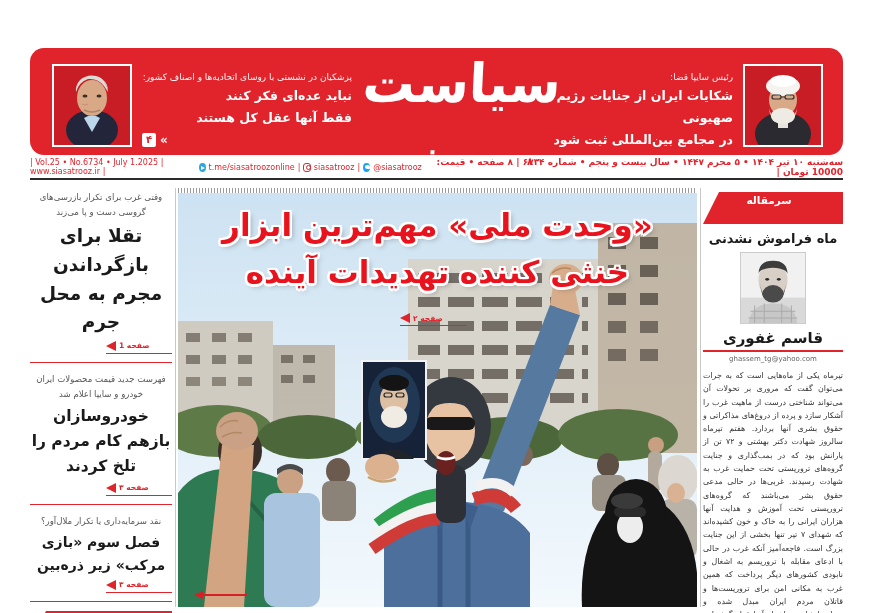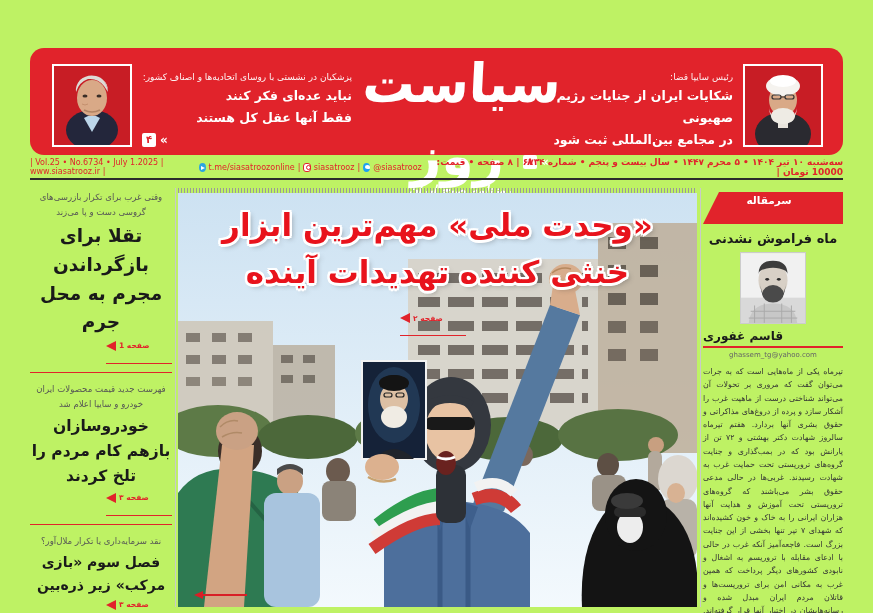--- a/index.html
+++ b/index.html
@@ -3,21 +3,21 @@
 <meta charset="utf-8">
 <style>
   :root{
     --red:#e1232b;
     --dark:#1a1a1a;
   }
   *{margin:0;padding:0;box-sizing:border-box;}
   html,body{background:#e9e9e9;}
   body{font-family:"DejaVu Sans", sans-serif;}
   #paper{
-    position:relative;width:873px;height:613px;background:#bef264;
+    position:relative;width:873px;height:613px;background:#ffffff;
     margin:0 auto;overflow:hidden;
   }
   
   .banner{
     position:absolute;left:30px;top:48px;width:813px;height:107px;
     background:var(--red);border-radius:14px;color:#fff;
   }
   .photo-frame{
     position:absolute;top:16px;width:80px;height:83px;
     border:2px solid #fff;background:#c81d25;overflow:hidden;
@@ -64,21 +64,21 @@
   
   .sidebar{
     position:absolute;left:30px;top:190px;width:142px;direction:rtl;text-align:center;color:var(--dark);
   }
   .s-kicker{font-size:8.6px;color:#555;line-height:1.7;margin-bottom:3px;}
   .s-head-1{font-size:18.5px;font-weight:bold;line-height:1.55;letter-spacing:-.5px;}
   .s-head-2{font-size:15.5px;font-weight:bold;line-height:1.6;letter-spacing:-.5px;}
   .s-head-3{font-size:14px;font-weight:bold;line-height:1.6;letter-spacing:-.3px;}
   .pmark{
     direction:ltr;display:flex;align-items:center;gap:3px;width:66px;
-    border-bottom:1.2px solid var(--red);padding-bottom:12px;margin-top:4px;
+    border-bottom:1.2px solid var(--red);padding-bottom:2px;margin-top:4px;
   }
   .pmark .tri{width:0;height:0;border-top:5px solid transparent;border-bottom:5px solid transparent;border-right:10px solid var(--red);}
   .pmark .ptext{font-size:7.5px;color:var(--red);font-weight:bold;}
   .red-hr{border:none;border-top:1.2px solid var(--red);margin:8px 0 9px 0;}
   .ribbon{
     background:var(--red);color:#fff;font-size:10.5px;font-weight:bold;
     height:32px;line-height:17px;padding-right:8px;margin:2px 0 7px 0;
     clip-path:polygon(16px 0, 100% 0, 100% 100%, 0 100%);
     text-align:center;
   }
@@ -95,21 +95,21 @@
   .credit{position:absolute;left:16px;bottom:8px;display:flex;align-items:center;}
   .credit .tri{width:0;height:0;border-top:4px solid transparent;border-bottom:4px solid transparent;border-right:9px solid #d81f26;}
   .credit .cline{width:44px;height:1.2px;background:#d81f26;}
   
   .editorial{
     position:absolute;left:703px;top:190px;width:140px;direction:rtl;color:var(--dark);
   }
   .ed-title{font-size:13px;font-weight:bold;text-align:center;margin:7px 0 6px 0;}
   .ed-photo{display:block;margin:0 auto;border:1px solid #ccc;}
   .ed-author{
-    font-size:12px;font-weight:bold;text-align:left;margin-top:5px;
+    font-size:15px;font-weight:bold;text-align:center;margin-top:5px;
     border-bottom:2px solid var(--red);padding-bottom:3px;
   }
   .ed-email{font-size:7px;color:#666;text-align:center;direction:ltr;margin:3px 0 6px 0;}
   .ed-body{font-size:7.9px;line-height:1.68;text-align:justify;color:#333;}
 </style>
 </head>
 <body>
 
 <div id="paper">
 

